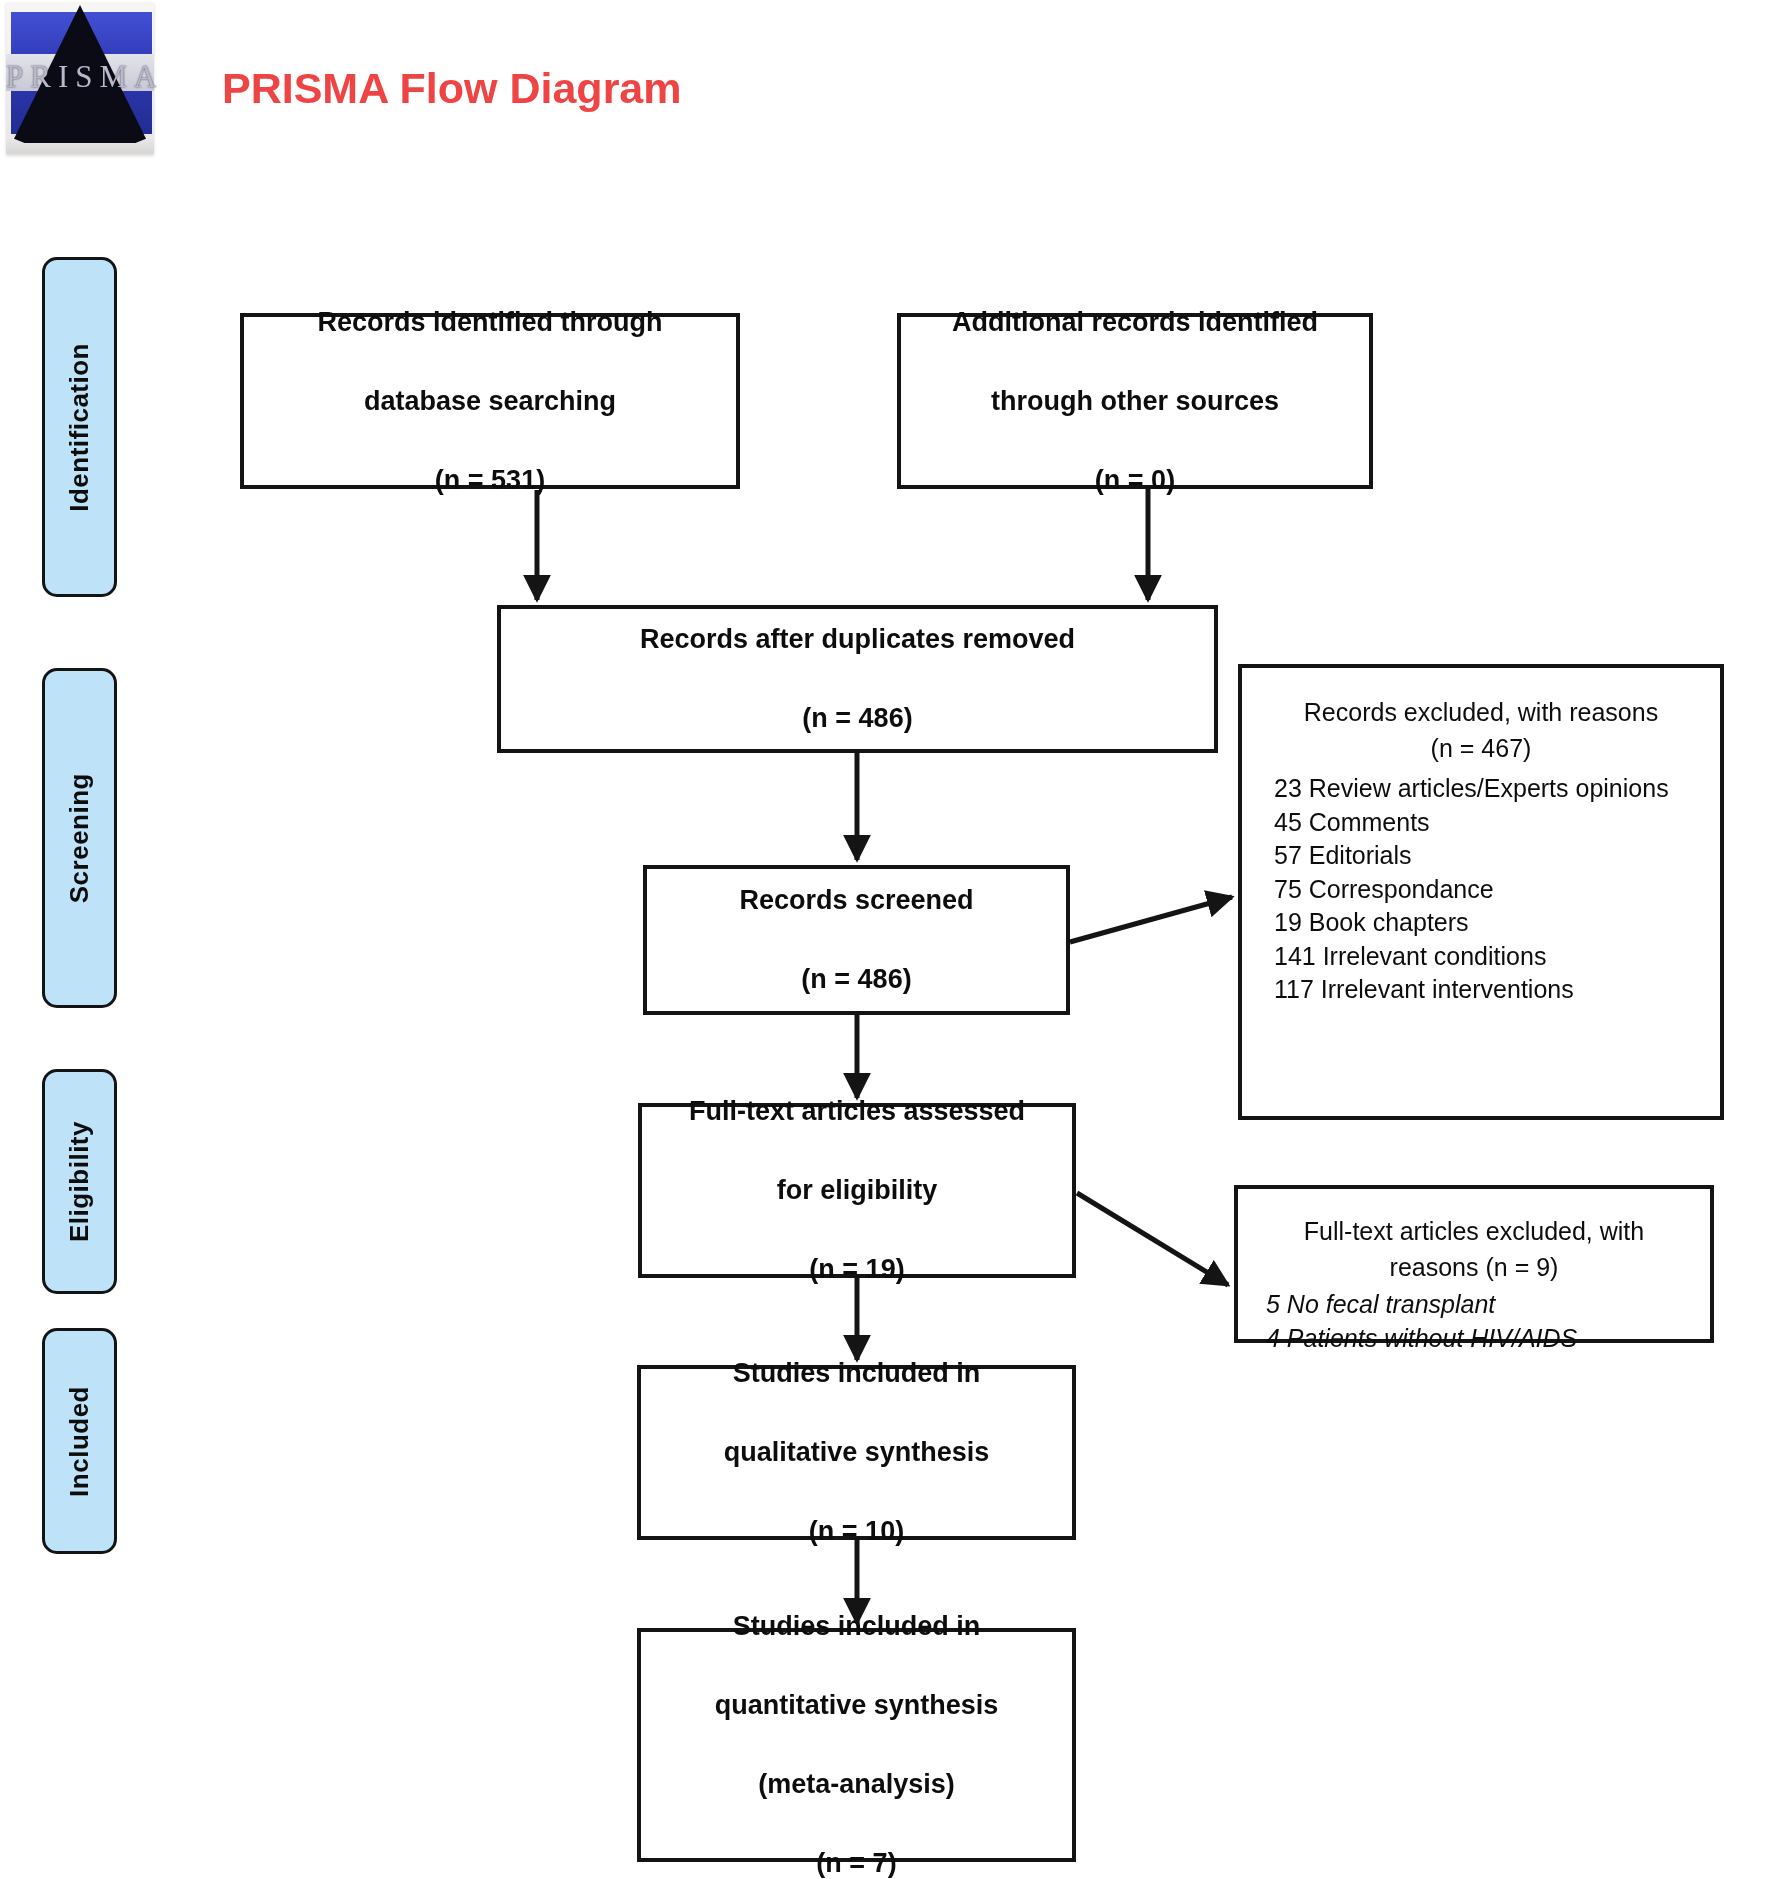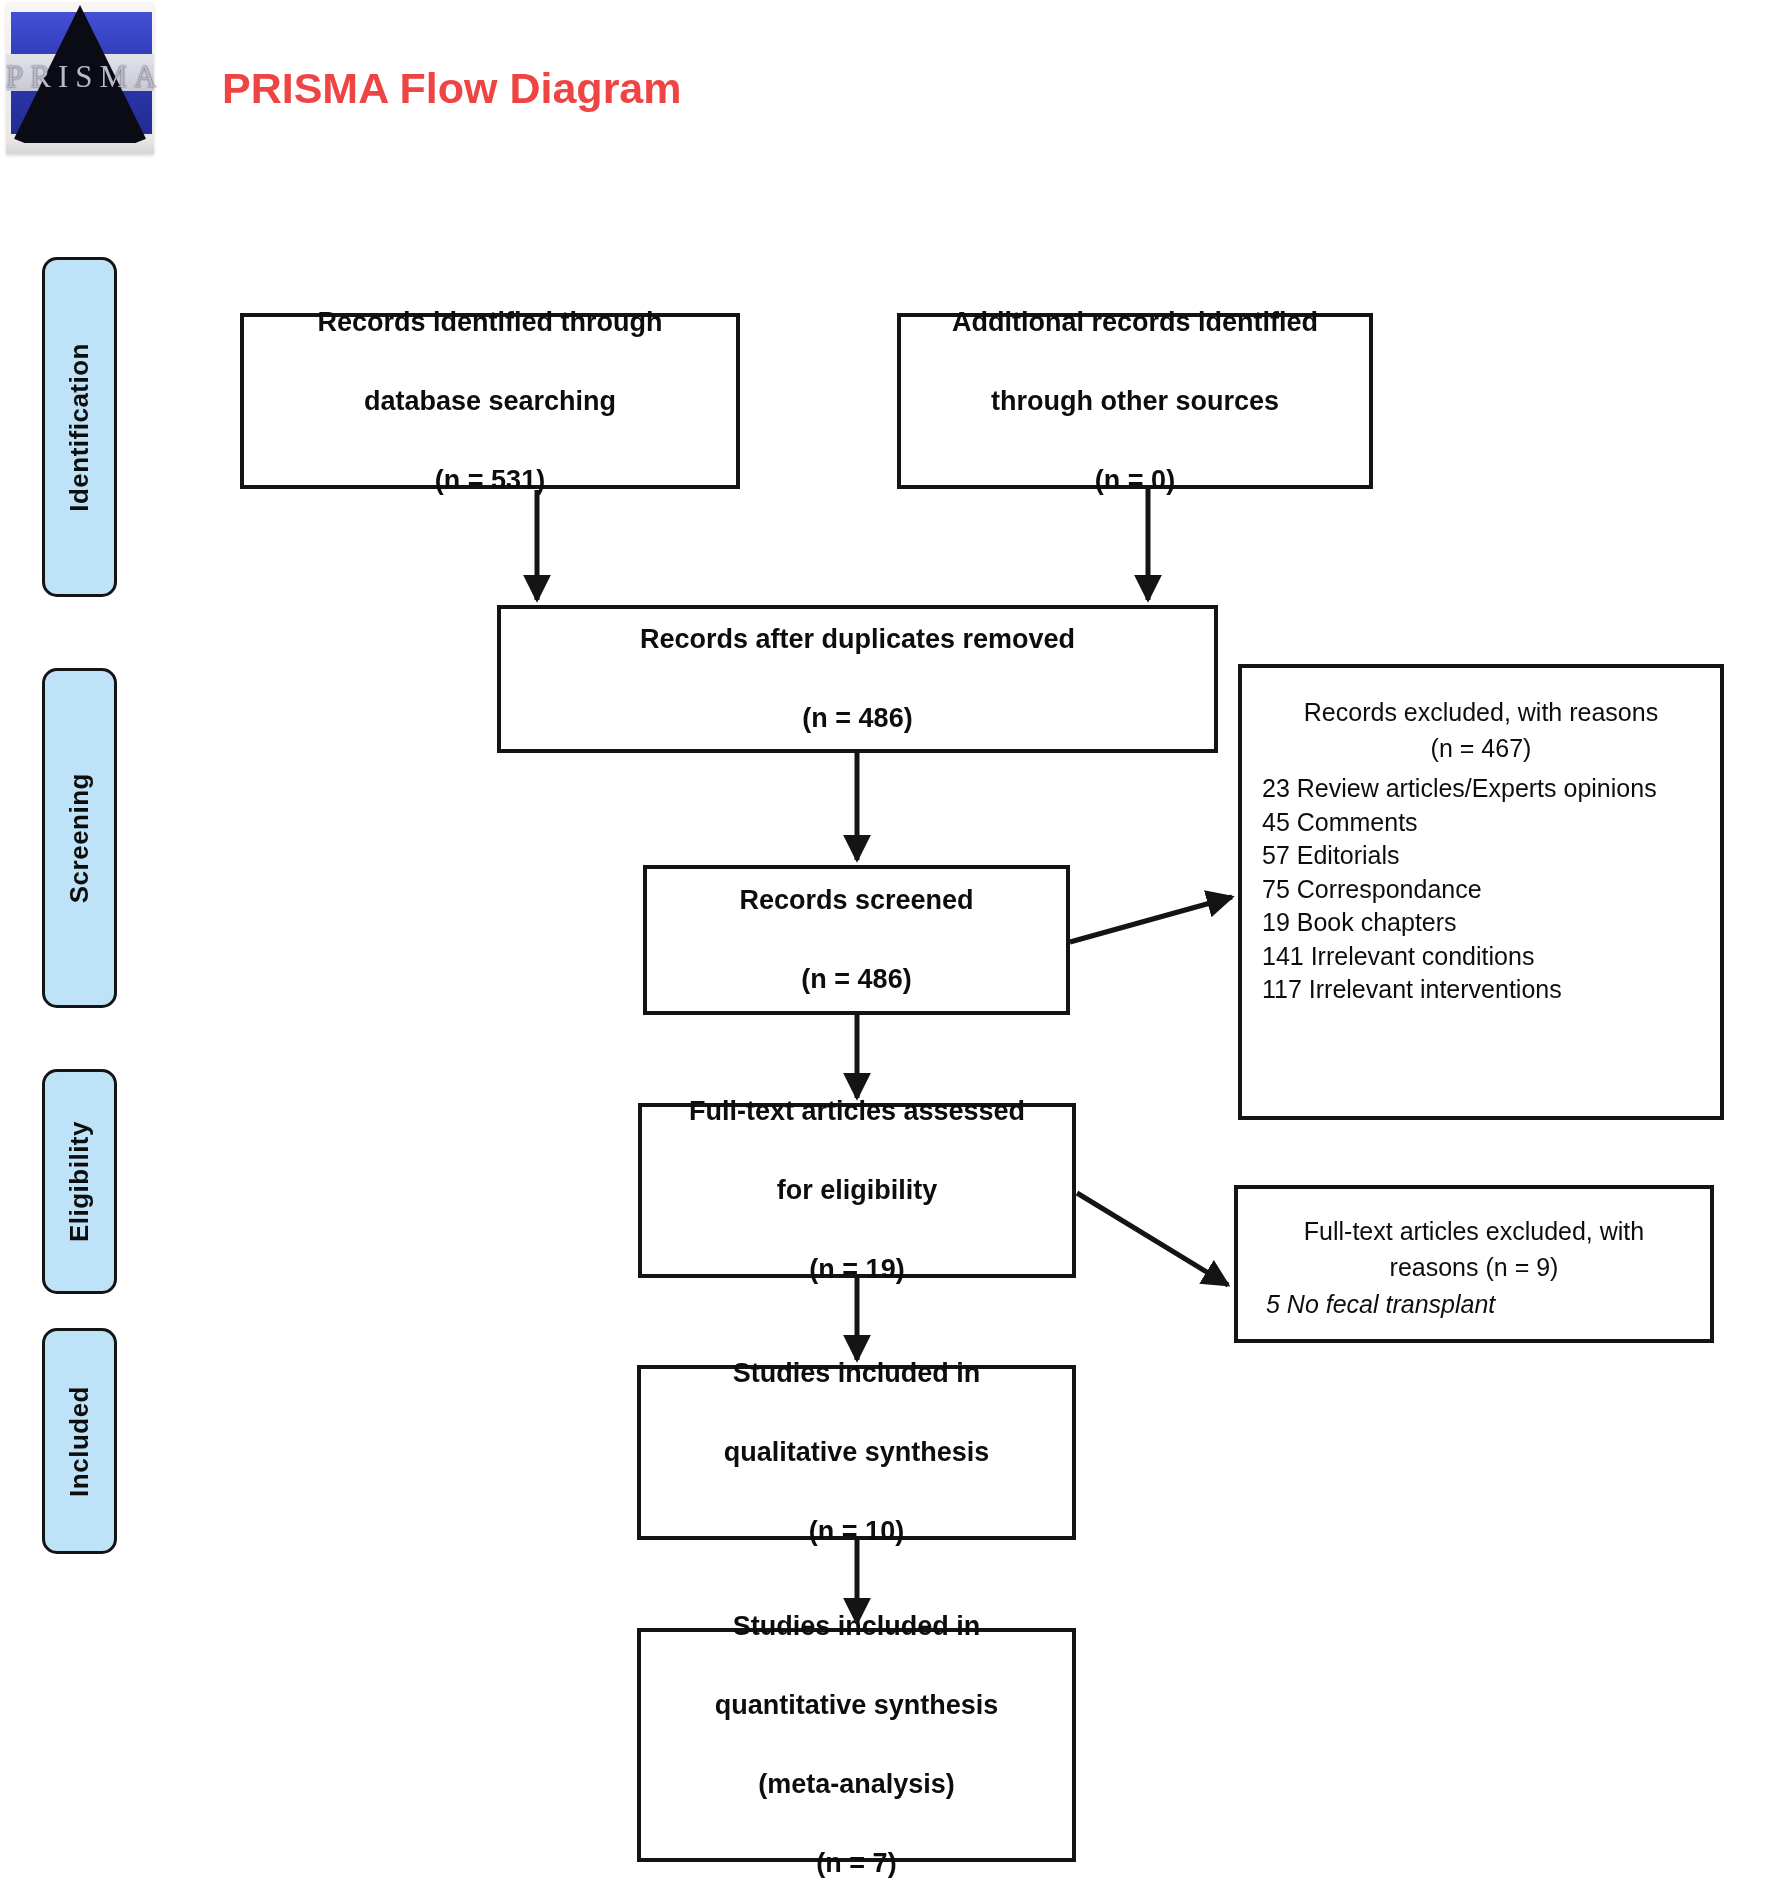--- a/index.html
+++ b/index.html
@@ -76,21 +76,21 @@
   .fbox.b7 { left: 637px;  top: 1628px; width: 439px; height: 234px; }
 
   
   .xbox {
     position: absolute; background: #fff;
     border: 4px solid #141414;
     font-weight: 400; font-size: 25px; line-height: 33px; color: #0d0d0d;
   }
   .xbox .xtitle { text-align: center; font-size: 25px; line-height: 36px; }
   .xbox .xtitle span { display: block; }
-  .xbox .xitems { padding-left: 20px; padding-right: 2px; }
+  .xbox .xitems { padding-left: 32px; padding-right: 2px; }
   .xbox .xitems span { display: block; white-space: nowrap; }
   .xbox.x1 { left: 1238px; top: 664px;  width: 486px; height: 456px; padding-top: 26px; }
   .xbox.x1 .xitems { margin-top: 6px; line-height: 33.5px; }
   .xbox.x2 { left: 1234px; top: 1185px; width: 480px; height: 158px; padding-top: 24px; }
   .xbox.x2 .xitems { margin-top: 2px; padding-left: 28px; line-height: 34px; font-style: italic; }
 
   
   svg.arrows { position: absolute; left: 0; top: 0; width: 1772px; height: 1879px; pointer-events: none; }
   svg.arrows line { stroke: #141414; stroke-width: 5; }
 </style>
@@ -177,20 +177,21 @@
     </div>
   </div>
 
   <div class="xbox x2">
     <div class="xtitle">
       <span>Full-text articles excluded, with</span>
       <span>reasons (n = 9)</span>
     </div>
     <div class="xitems">
       <span>5 No fecal transplant</span>
+      <span>4 Patients without HIV/AIDS</span>
     </div>
   </div>
 
   <svg class="arrows" viewBox="0 0 1772 1879" xmlns="http://www.w3.org/2000/svg">
     <defs>
       <marker id="ah" viewBox="0 0 10 10" refX="9" refY="5" markerWidth="5.6" markerHeight="5.6" orient="auto-start-reverse">
         <path d="M0,0 L10,5 L0,10 z" fill="#141414"></path>
       </marker>
     </defs>
     <line x1="537" y1="490" x2="537" y2="600" marker-end="url(#ah)"></line>

